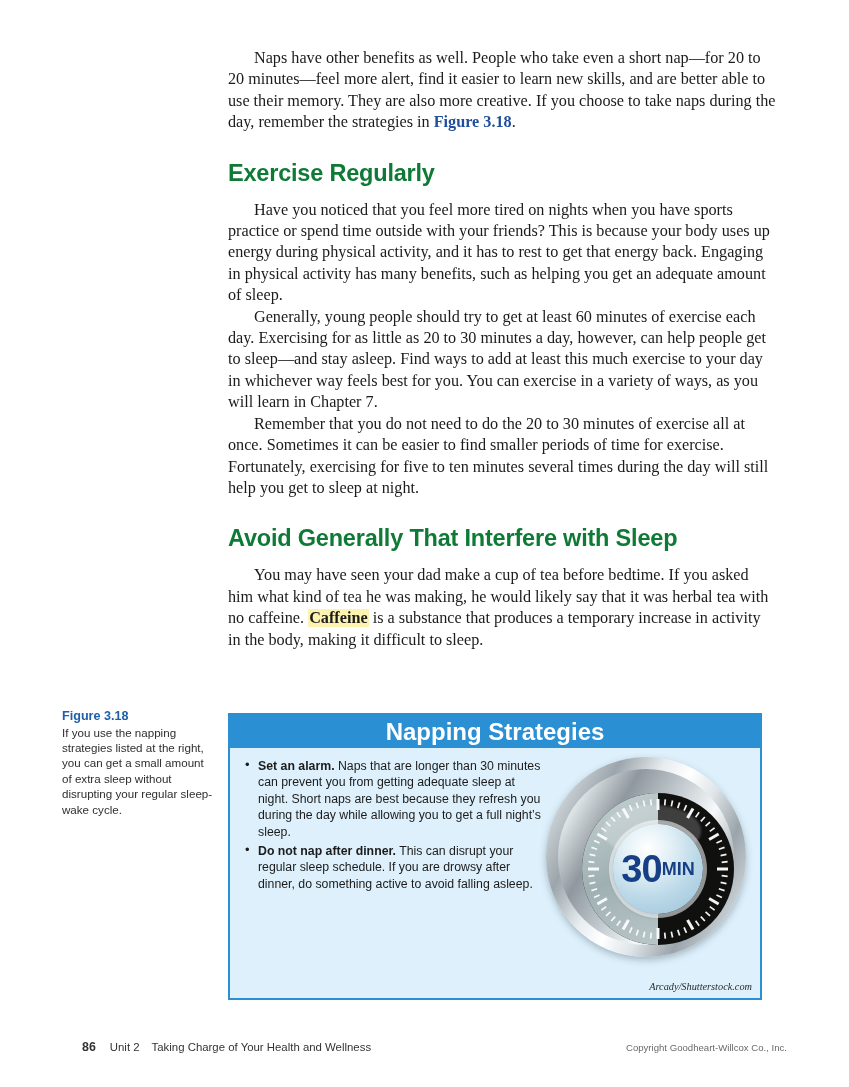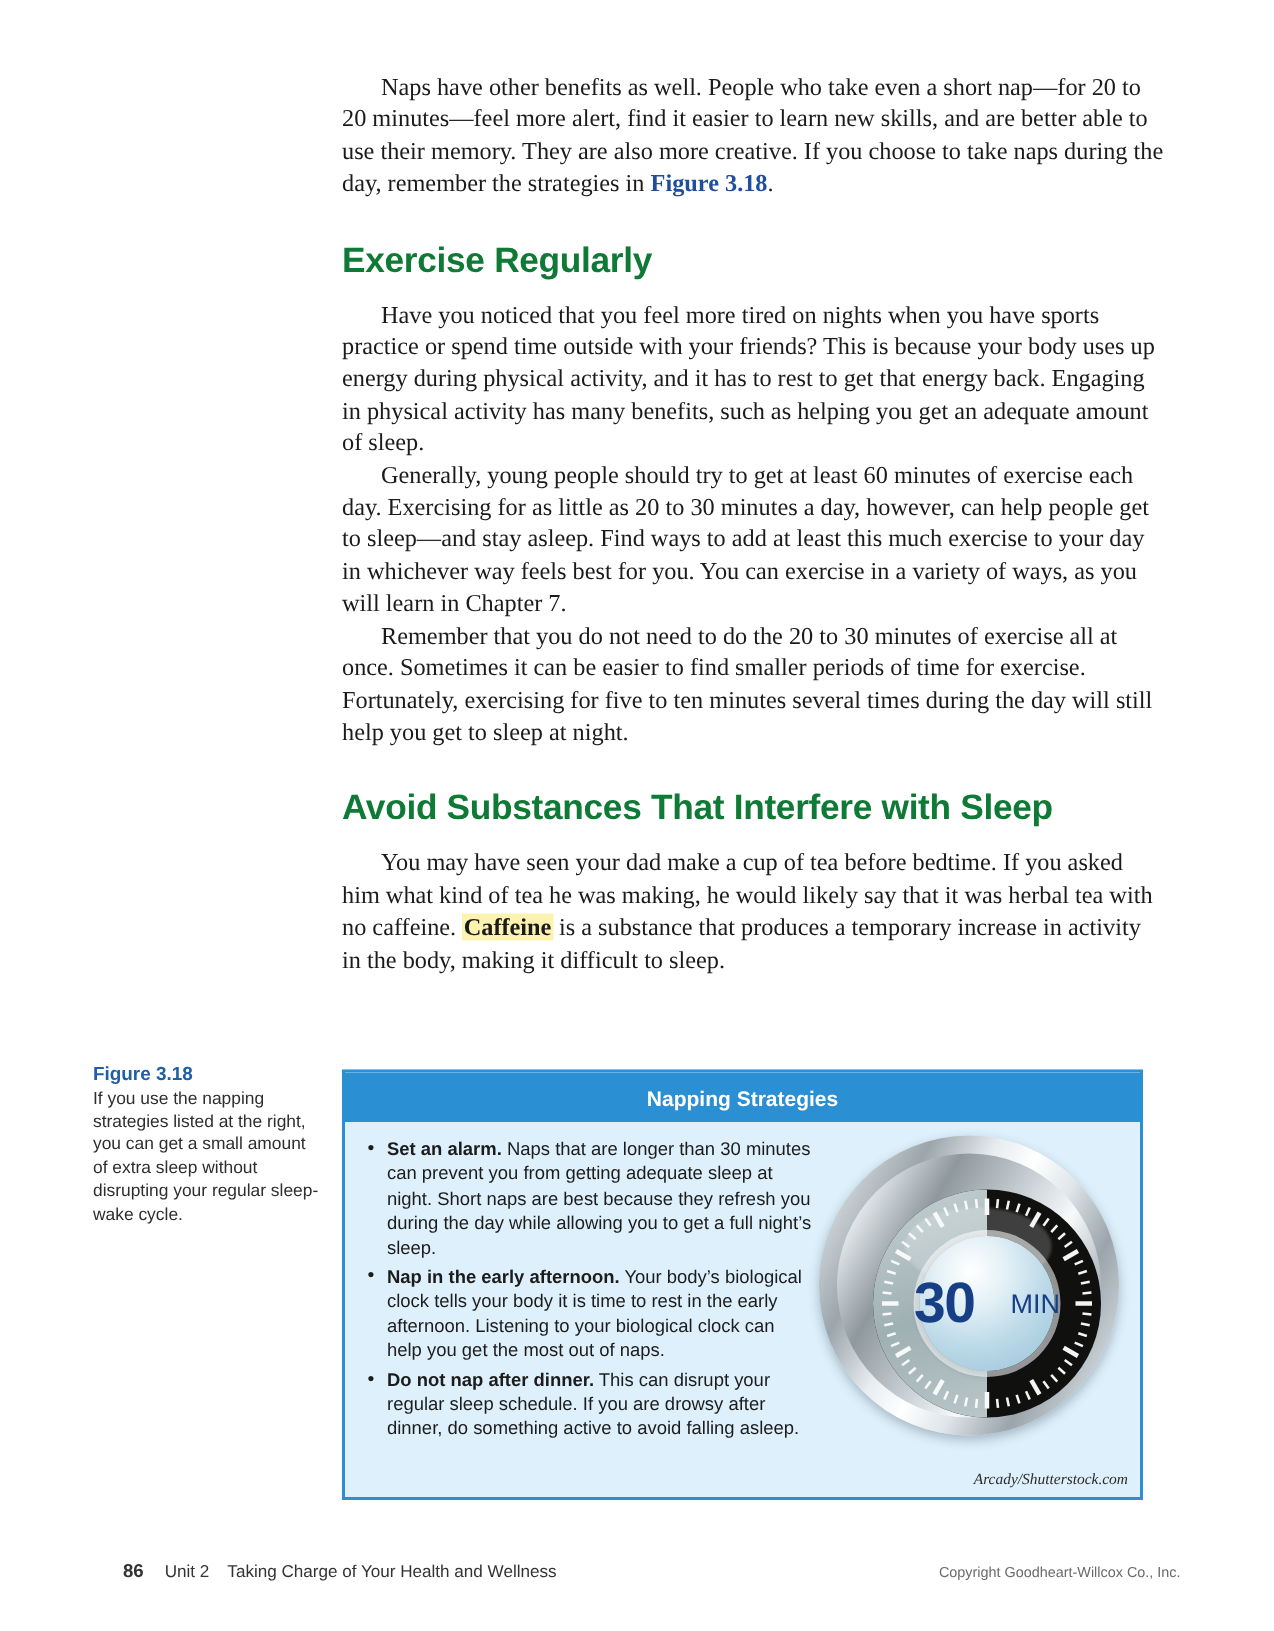--- a/index.html
+++ b/index.html
@@ -90,21 +90,21 @@
     box-sizing: border-box;
     background: #ddf0fb;
     overflow: hidden;
   }
   .fig-box-header {
     height: 33px;
     background: #2b8fd3;
     color: #ffffff;
     font-family: "Liberation Sans", sans-serif;
     font-weight: bold;
-    font-size: 14px;
+    font-size: 24px;
     display: flex;
     align-items: center;
     justify-content: center;
   }
   .fig-box-body {
     position: relative;
     height: calc(100% - 33px);
   }
 
   ul.strategy-list {
@@ -205,26 +205,25 @@
   .timer-num {
     font-family: "Liberation Sans", sans-serif;
     font-weight: bold;
     font-size: 38px;
     line-height: 34px;
     color: #163f86;
     letter-spacing: -1px;
   }
   .timer-unit {
     font-family: "Liberation Sans", sans-serif;
-    font-weight: normal;
+    font-weight: bold;
     font-size: 18px;
     line-height: 19px;
     color: #163f86;
     letter-spacing: 0px;
-    padding-left: 24px;
   }
   .credit {
     position: absolute;
     right: 8px;
     bottom: 6px;
     font-family: "Liberation Serif", serif;
     font-style: italic;
     font-size: 10.3px;
     color: #2b2b2b;
     white-space: nowrap;
@@ -263,21 +262,21 @@
 
     <div class="sp-before-head"></div>
     <h2 class="green-head">Exercise Regularly</h2>
     <div class="sp-after-head"></div>
 
     <p class="body-par">Have you noticed that you feel more tired on nights when you have sports practice or spend time outside with your friends? This is because your body uses up energy during physical activity, and it has to rest to get that energy back. Engaging in physical activity has many benefits, such as helping you get an adequate amount of sleep.</p>
     <p class="body-par">Generally, young people should try to get at least 60 minutes of exercise each day. Exercising for as little as 20 to 30 minutes a day, however, can help people get to sleep—and stay asleep. Find ways to add at least this much exercise to your day in whichever way feels best for you. You can exercise in a variety of ways, as you will learn in Chapter 7.</p>
     <p class="body-par">Remember that you do not need to do the 20 to 30 minutes of exercise all at once. Sometimes it can be easier to find smaller periods of time for exercise. Fortunately, exercising for five to ten minutes several times during the day will still help you get to sleep at night.</p>
 
     <div class="sp-before-head"></div>
-    <h2 class="green-head">Avoid Substances That Interfere with Sleep</h2>
+    <h2 class="green-head">Avoid Generally That Interfere with Sleep</h2>
     <div class="sp-after-head"></div>
 
     <p class="body-par"><span>You may have seen your dad make a cup of tea before bedtime. If you asked him what kind of tea he was making, he would likely say that it was herbal tea with no caffeine. </span><span class="term-highlight">Caffeine</span><span> is a substance that produces a temporary increase in activity in the body, making it difficult to sleep.</span></p>
 
   </div>
 
   <div class="fig-caption">
     <span class="fig-label">Figure 3.18</span>
     <span>If you use the napping strategies listed at the right, you can get a small amount of extra sleep without disrupting your regular sleep-wake cycle.</span>
   </div>
@@ -285,21 +284,20 @@
   <div class="fig-box">
 
     <div class="fig-box-header">
       <span>Napping Strategies</span>
     </div>
 
     <div class="fig-box-body">
 
       <ul class="strategy-list">
         <li><b>Set an alarm.</b><span> Naps that are longer than 30 minutes can prevent you from getting adequate sleep at night. Short naps are best because they refresh you during the day while allowing you to get a full night’s sleep.</span></li>
-        <li><b>Nap in the early afternoon.</b><span> Your body’s biological clock tells your body it is time to rest in the early afternoon. Listening to your biological clock can help you get the most out of naps.</span></li>
         <li><b>Do not nap after dinner.</b><span> This can disrupt your regular sleep schedule. If you are drowsy after dinner, do something active to avoid falling asleep.</span></li>
       </ul>
 
       <div class="timer-wrap">
         <div class="timer">
           <div class="timer-ring2">
             <div class="timer-face">
               <div class="face-left"></div>
               <div class="face-gloss"></div>
               <svg class="ticks" width="152" height="152" viewBox="0 0 152 152">

